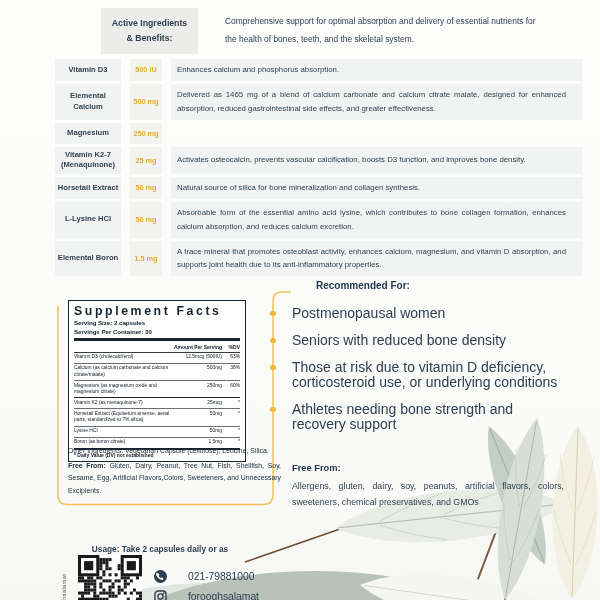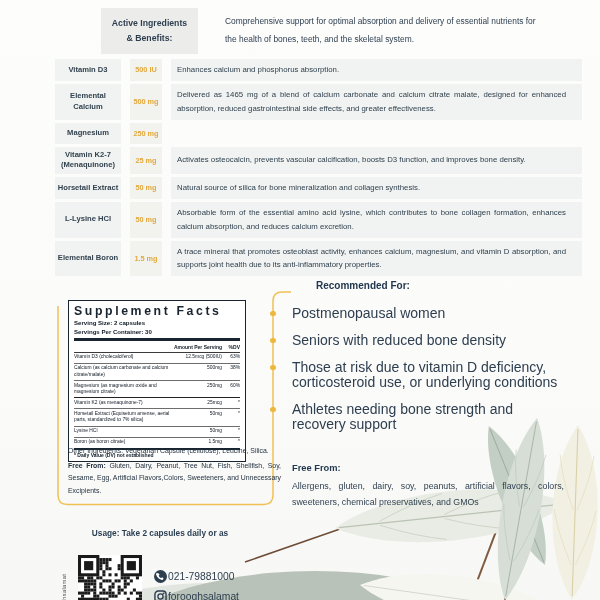--- a/index.html
+++ b/index.html
@@ -55,27 +55,27 @@
                margin-bottom:12px;color:#2d3e4f;}
   .rec-list li::before{content:"";position:absolute;left:4px;top:4.5px;width:5.5px;height:5.5px;
                border-radius:50%;background:#eeb83e;}
 
   
   .ff-title{position:absolute;left:292px;top:463px;font-size:9.3px;font-weight:700;color:#22384e;}
   .ff-text{position:absolute;left:292px;top:478px;width:272px;font-size:8.8px;color:#2e3f4f;
            line-height:1.85;text-align:justify;}
 
   
-  .usage{position:absolute;left:60px;top:524px;width:200px;text-align:center;
+  .usage{position:absolute;left:60px;top:540px;width:200px;text-align:center;
          font-size:8.3px;font-weight:700;color:#2c4054;line-height:2.3;}
   .qr-wrap{position:absolute;left:78px;top:555px;}
   .qr-caption{position:absolute;left:61px;top:556px;height:62px;writing-mode:vertical-rl;
               transform:rotate(180deg);font-size:5.6px;color:#4a4a4a;letter-spacing:.4px;}
   .contact{position:absolute;left:154px;top:566px;}
-  .crow{display:flex;align-items:center;gap:1px;height:20px;}
+  .crow{display:flex;align-items:center;gap:21px;height:20px;}
   .ctext{font-size:10.3px;color:#2d3e4f;}
 </style>
 </head>
 <body>
 
 <div id="page">
 
   <svg class="decor" width="600" height="600" viewBox="0 0 600 600">
     <ellipse cx="210" cy="645" rx="160" ry="62" fill="#e2e6e0"></ellipse>
     <ellipse cx="315" cy="668" rx="225" ry="97" fill="#b8c2b8"></ellipse>

